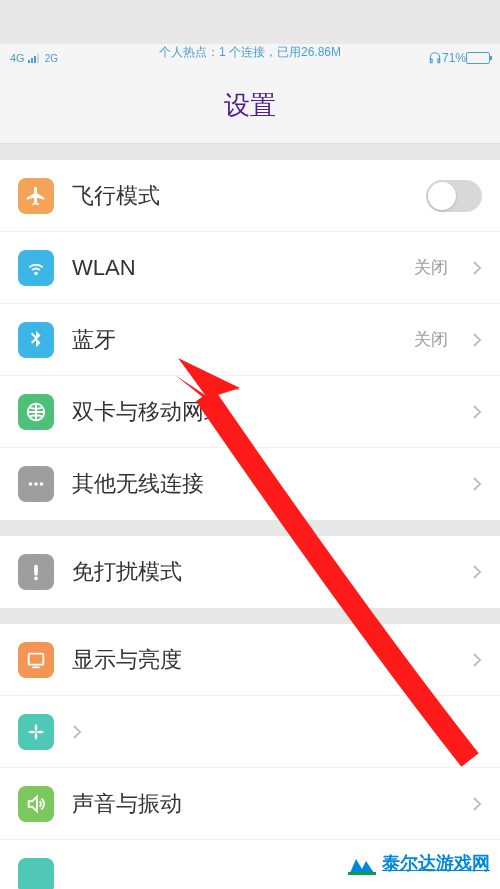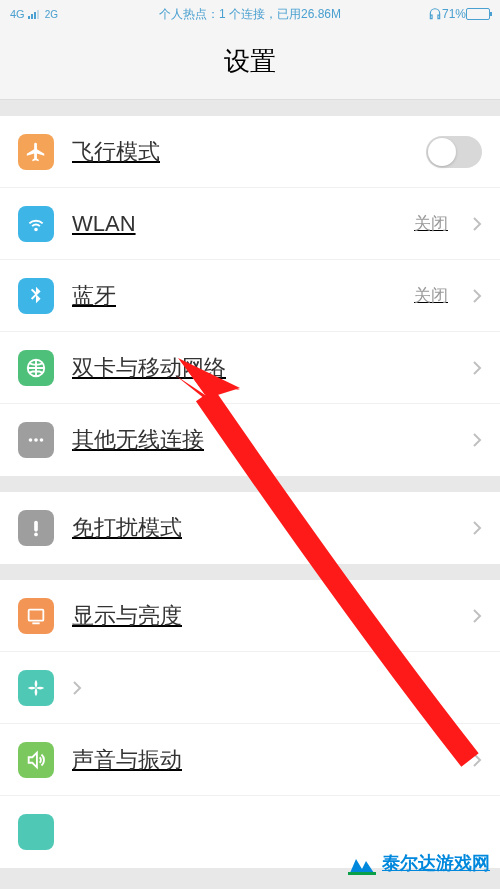--- a/index.html
+++ b/index.html
@@ -8,49 +8,48 @@
       height: 889px;
       background: #e8e8e8;
       font-family: "KaiTi", "STKaiti", "楷体", cursive, sans-serif;
       position: relative;
       overflow: hidden;
     }
     .status-bar {
       height: 28px;
       background: #f5f5f5;
       display: flex;
-      align-items: center;
       justify-content: space-between;
-      padding: 12px 10px;
+      padding: 0 10px;
       font-size: 12px;
       color: #4aa0d0;
+      margin-top: 44px;
     }
     .status-left { display: flex; align-items: center; gap: 3px; font-size: 11px; }
     .status-center { font-size: 12px; color: #4aa0d0; position: absolute; left: 50%; transform: translateX(-50%); }
     .status-right { display: flex; align-items: center; font-size: 12px; }
     .battery-icon { display: inline-block; width: 24px; height: 12px; border: 1px solid #4aa0d0; border-radius: 2px; position: relative; }
     .battery-icon::after { content: ''; position: absolute; right: -3px; top: 3px; width: 2px; height: 4px; background: #4aa0d0; }
     .battery-fill { width: 70%; height: 100%; background: #4aa0d0; }
     .headphone-icon { width: 14px; height: 14px; }
 
     .header {
       background: #f5f5f5;
       text-align: center;
       padding: 16px 0 20px;
       font-size: 26px;
       font-weight: normal;
-      color: #000000;
+      color: #4c1d95;
       border-bottom: 1px solid #ddd;
     }
 
     .section-gap { height: 16px; background: #e8e8e8; }
 
     .settings-list {
       background: #6d28d9;
-      text-decoration: underline;
     }
 
     .settings-item {
       display: flex;
       align-items: center;
       padding: 16px 18px;
       border-bottom: 1px solid #f0f0f0;
       min-height: 72px;
       background: #fff;
     }

